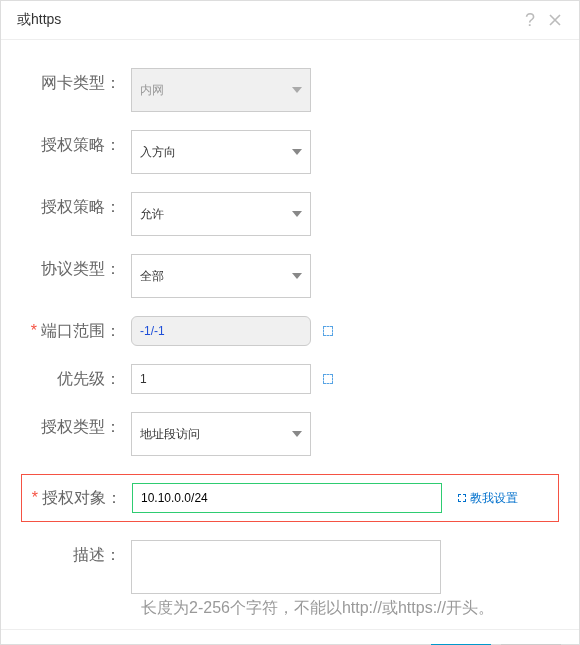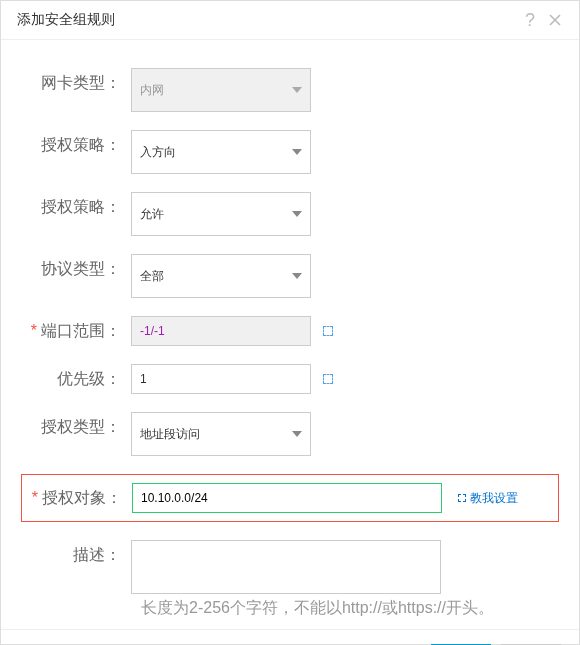--- a/index.html
+++ b/index.html
@@ -96,21 +96,22 @@
     height: 30px;
     border: 1px solid #ccc;
     padding: 0 8px;
     font-size: 12px;
     color: #333;
     outline: none;
     background: #fff;
   }
   .text-input.disabled {
     background: #f0f0f0;
-    color: #a21caf;
+    color: #1d4ed8;
+    border-radius: 6px;
   }
   .info-icon {
     width: 10px;
     height: 10px;
     border: 1px dashed #56a3e4;
   }
   .highlight-row {
     border: 1px solid #f55243;
     padding: 8px 6px 8px 0;
     display: flex;
@@ -181,21 +182,21 @@
     background: #737373;
     border-color: #0099cc;
     color: #fff;
   }
 </style>
 </head>
 <body>
 
 <div class="dialog">
   <div class="dialog-header">
-    <div class="dialog-title">添加安全组规则</div>
+    <div class="dialog-title">或https</div>
     <div class="dialog-controls">
       <span class="help-icon">?</span>
       <span class="close-icon">
         <svg width="16" height="16" viewBox="0 0 16 16">
             <path d="M3 3 L13 13 M13 3 L3 13" stroke="#bbb" stroke-width="1.6" fill="none"></path>
           </svg>
       </span>
     </div>
   </div>
 

